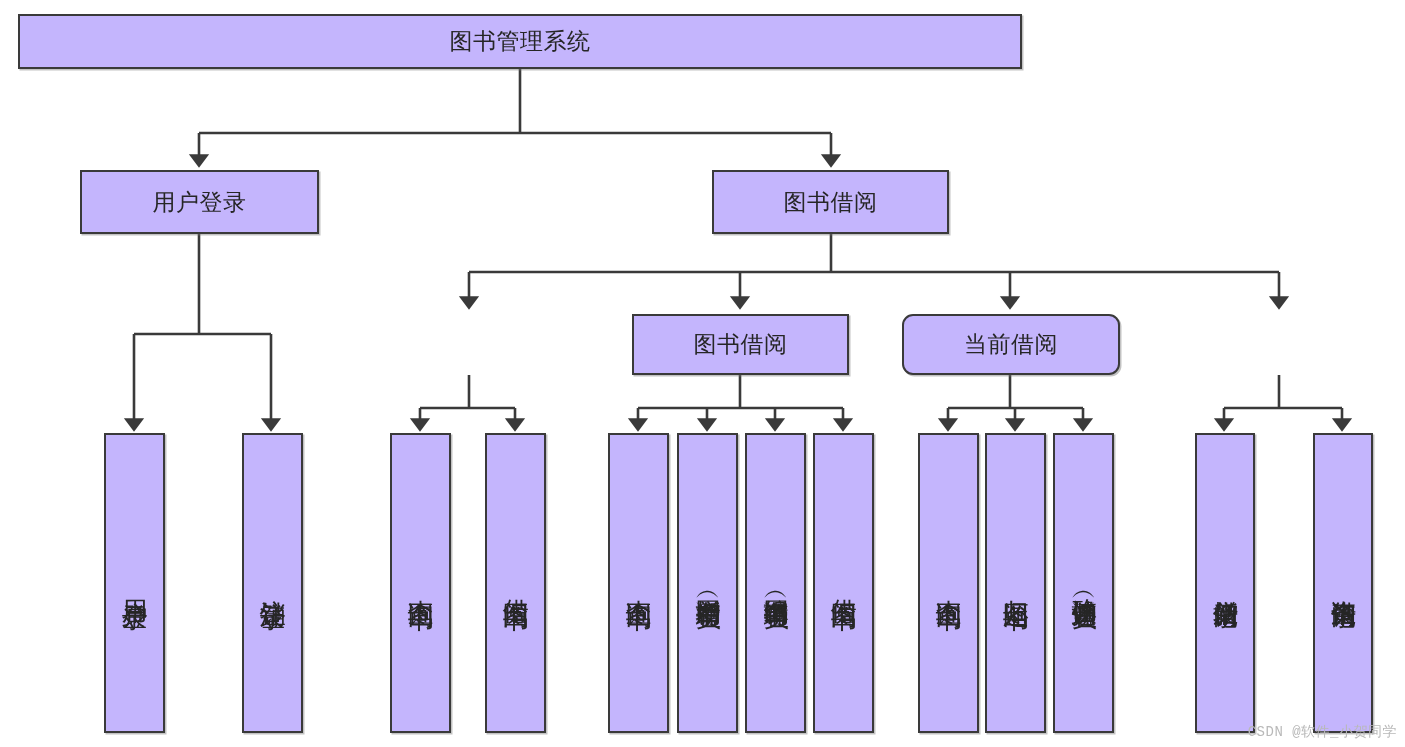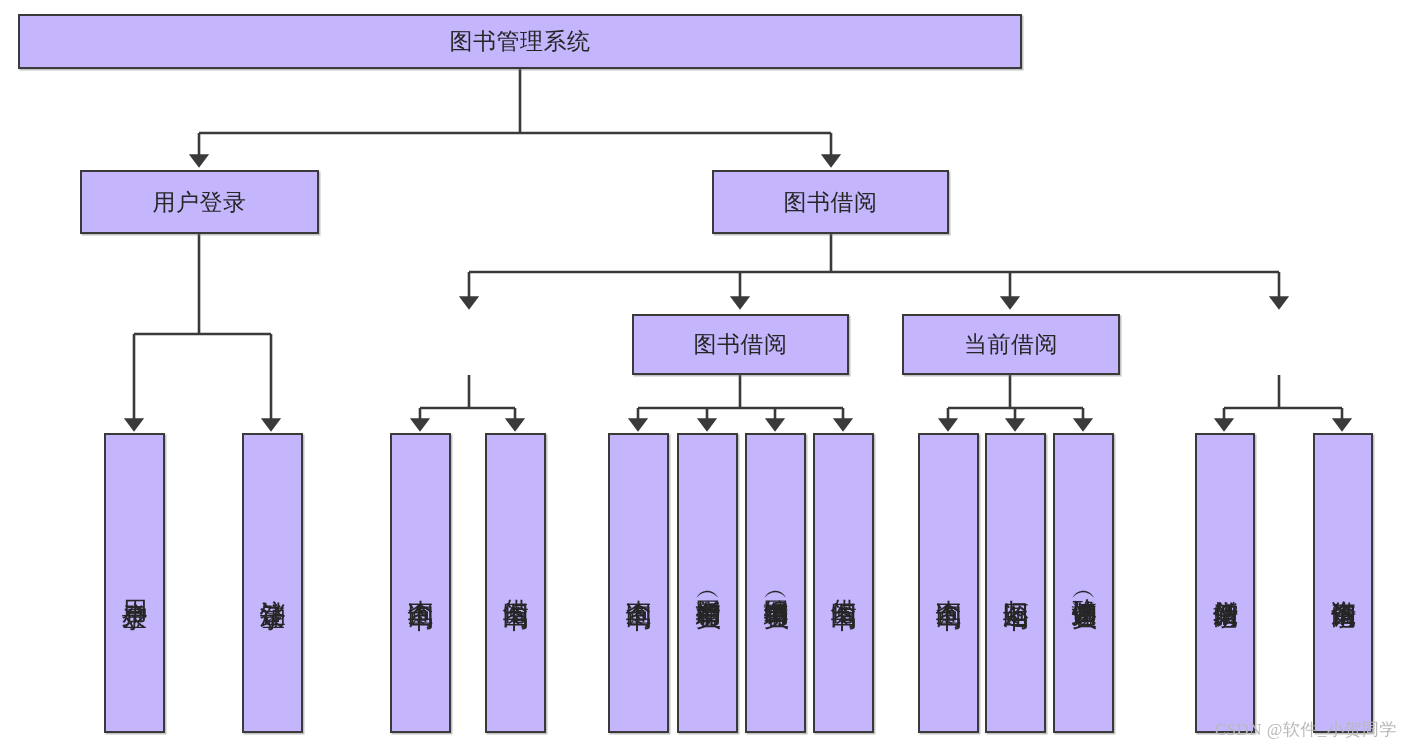--- a/index.html
+++ b/index.html
@@ -66,23 +66,23 @@
     max-height: 100%;
   }
   .node.vert.tall .label {
     font-size: 25px;
     letter-spacing: 1px;
   }
   .watermark {
     position: absolute;
     right: 8px;
     bottom: 6px;
-    font-size: 17px;
+    font-size: 14px;
     color: #b9b9b9;
-    font-family: Liberation Serif, serif;
+    font-family: Liberation Mono, monospace;
     letter-spacing: 0.5px;
     white-space: nowrap;
   }
 </style>
 </head>
 <body>
 
 <div id="canvas">
 
   <svg id="edges" viewBox="0 0 1405 747" width="1405" height="747" xmlns="http://www.w3.org/2000/svg">
@@ -142,21 +142,21 @@
   <div class="node horiz" style="left:80px; top:170px; width:239px; height:64px;">
     <span class="label">用户登录</span>
   </div>
   <div class="node horiz" style="left:712px; top:170px; width:237px; height:64px;">
     <span class="label">图书借阅</span>
   </div>
 
   <div class="node horiz" style="left:632px; top:314px; width:217px; height:61px;">
     <span class="label">图书借阅</span>
   </div>
-  <div class="node horiz" style="left:902px; top:314px; width:218px; height:61px;">
+  <div class="node horiz" style="left:902px; top:314px; width:218px; height:61px;border-radius:11px;">
     <span class="label">当前借阅</span>
   </div>
 
   <div class="node vert" style="left:104px; top:433px; width:61px; height:300px;">
     <span class="label">用户登录</span>
   </div>
   <div class="node vert" style="left:242px; top:433px; width:61px; height:300px;">
     <span class="label">注销登录</span>
   </div>
 

